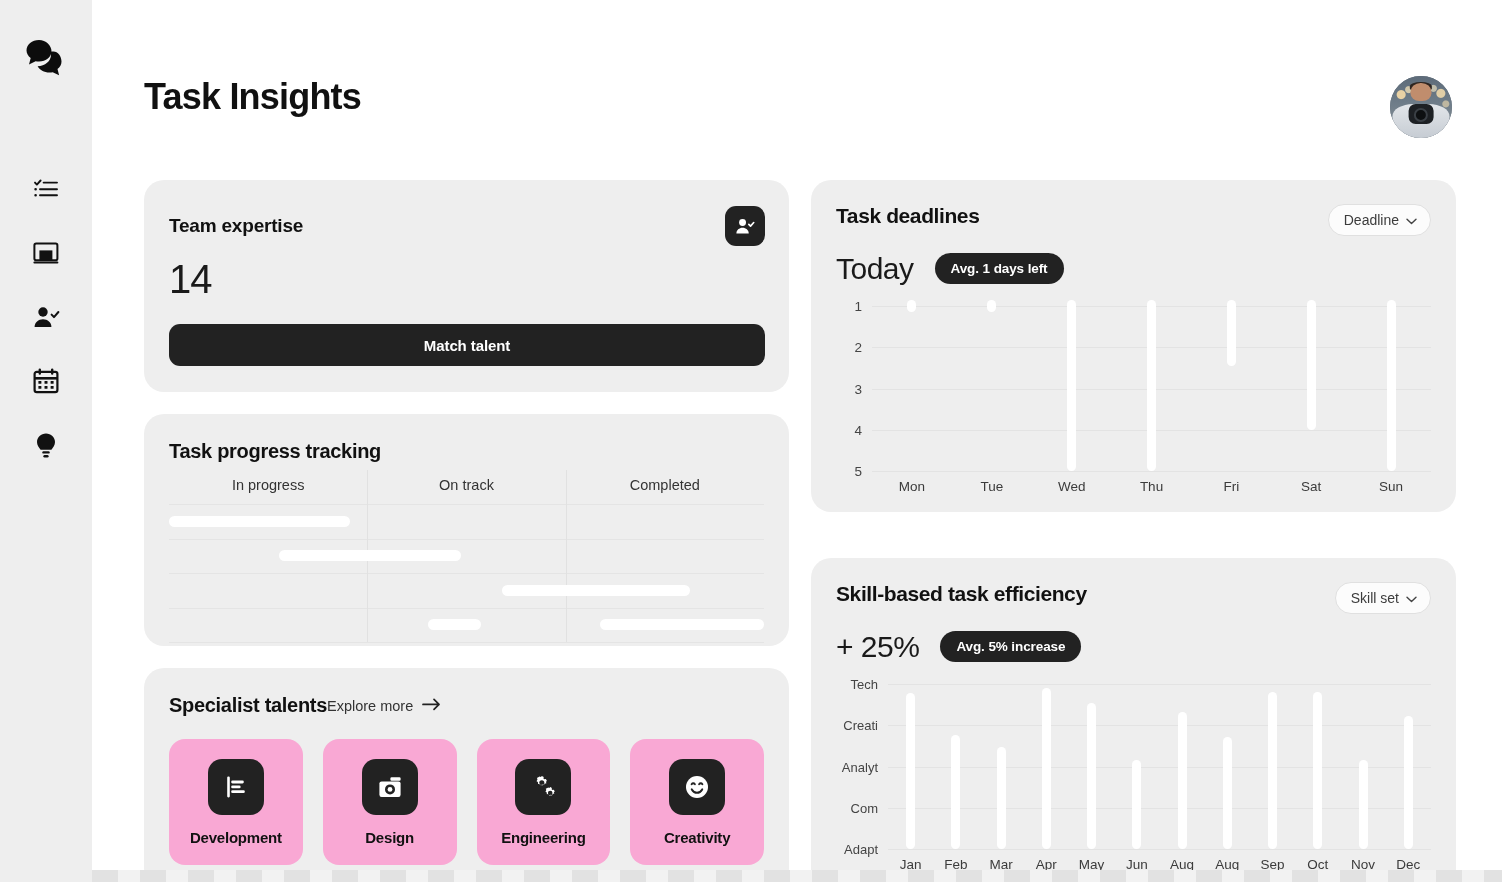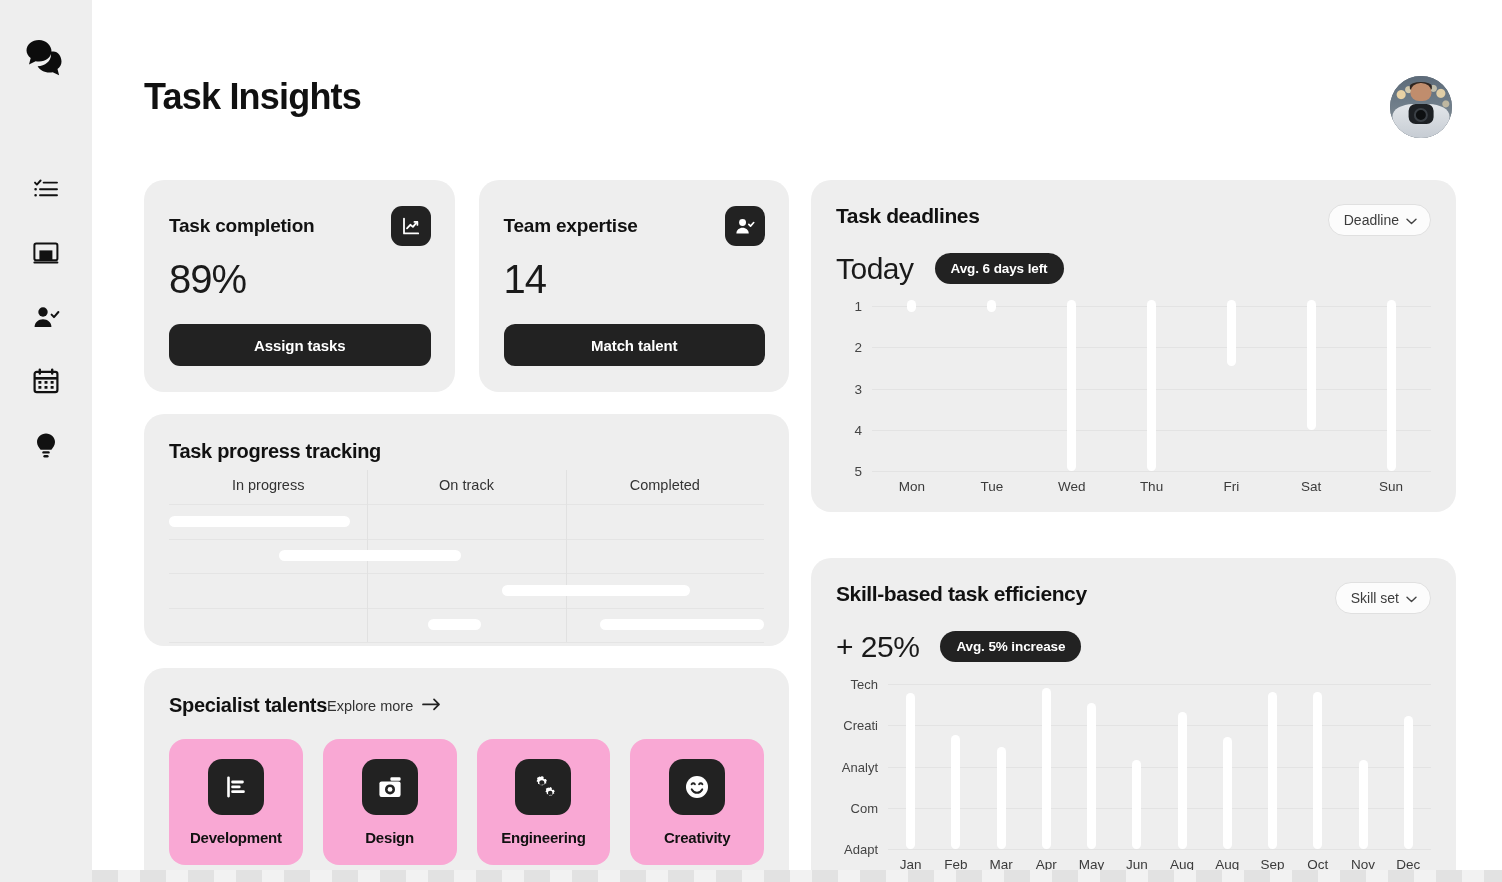--- a/index.html
+++ b/index.html
@@ -489,34 +489,20 @@
         <div class="av-lens"></div>
       </div>
     </div>
 
     <div class="grid">
 
       <div class="col-left">
 
         <div class="stat-row">
 
-          <div class="card stat-card">
-            <div class="stat-head">
-              <div class="stat-title">Task completion</div>
-              <div class="stat-icon">
-                <svg width="20" height="20" viewBox="0 0 20 20" fill="none">
-                  <path d="M3 2.6v14.8h14.2" stroke="#fff" stroke-width="1.8" stroke-linecap="round" stroke-linejoin="round"></path>
-                  <path d="M6 12.4l3.3-3.6 2.6 2.1 4.2-5" stroke="#fff" stroke-width="1.8" stroke-linecap="round" stroke-linejoin="round"></path>
-                  <path d="M13.4 5.9h3v3" stroke="#fff" stroke-width="1.7" stroke-linecap="round" stroke-linejoin="round"></path>
-                </svg>
-              </div>
-            </div>
-            <div class="stat-value">89%</div>
-            <button class="stat-btn">Assign tasks</button>
-          </div>
 
           <div class="card stat-card">
             <div class="stat-head">
               <div class="stat-title">Team expertise</div>
               <div class="stat-icon">
                 <svg width="20" height="19" viewBox="0 0 22 20" fill="none">
                   <circle cx="8.3" cy="5.6" r="3.8" fill="#fff"></circle>
                   <path d="M1.5 17.6c0-3.7 3.1-6.2 6.8-6.2s6.8 2.5 6.8 6.2" fill="#fff"></path>
                   <path d="M15.2 7.6l1.9 2 3.5-4" stroke="#fff" stroke-width="1.8" stroke-linecap="round" stroke-linejoin="round"></path>
                 </svg>
@@ -624,21 +610,21 @@
               <span>Deadline</span>
               <span>
                 <svg width="11" height="7" viewBox="0 0 11 7" fill="none">
                   <path d="M1 1.2l4.5 4.3 4.5-4.3" stroke="#444" stroke-width="1.4" stroke-linecap="round" stroke-linejoin="round"></path>
                 </svg>
               </span>
             </button>
           </div>
           <div class="chart-sub">
             <div class="chart-big">Today</div>
-            <div class="pill">Avg. 6 days left</div>
+            <div class="pill">Avg. 1 days left</div>
           </div>
           <div class="plot">
             <div class="plot-grid" id="plot-deadlines" style="height:165px;">
                 <div class="gridline" style="top: 0px;"></div>
                 <div class="ytick" style="top: 0px;">1</div>
                 <div class="gridline" style="top: 41.25px;"></div>
                 <div class="ytick" style="top: 41.25px;">2</div>
                 <div class="gridline" style="top: 82.5px;"></div>
                 <div class="ytick" style="top: 82.5px;">3</div>
                 <div class="gridline" style="top: 123.75px;"></div>

